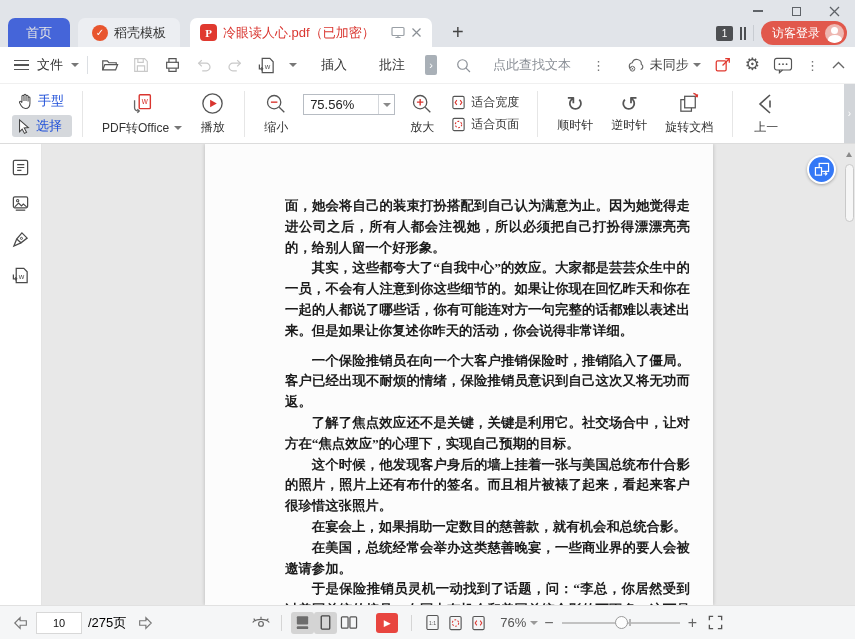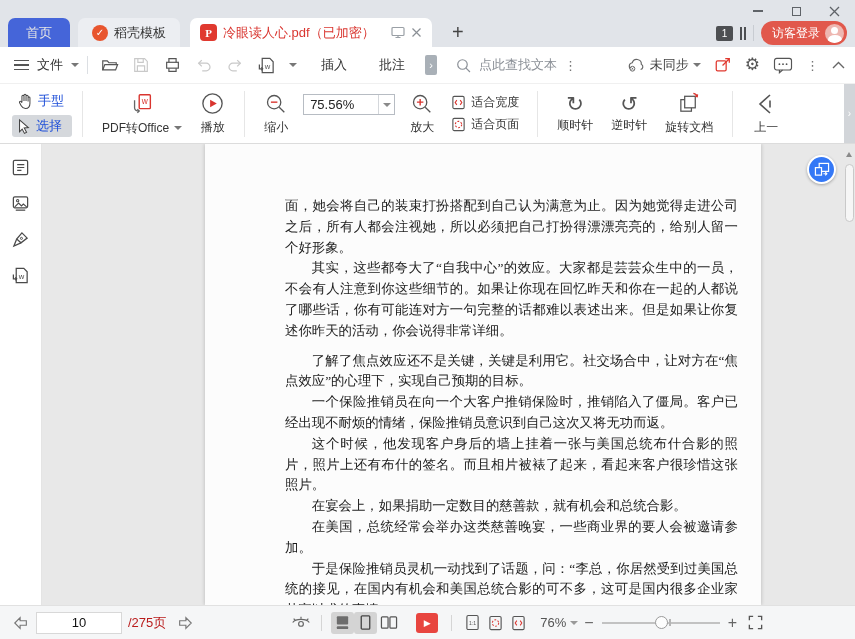--- a/index.html
+++ b/index.html
@@ -39,21 +39,21 @@
   .menubar { height:37px; background:#fff; display:flex; align-items:center; padding:0 10px 0 14px; gap:8px; flex:none; border-bottom:1px solid #f0f0f0;justify-content:space-between; }
   .hamb { width:15px; display:flex; flex-direction:column; gap:3px; }
   .hamb i { height:1.6px; background:#555; }
   .mi-label { font-size:13px; color:#333; }
   .caret-d { width:0; height:0; border-left:4px solid transparent; border-right:4px solid transparent; border-top:4.5px solid #777; }
   .menubar .vdiv { height:18px; }
   .mbtns { display:flex; align-items:center; gap:13px; margin:0 4px; }
   .pill-start { background:#d6382e; color:#fff; font-size:13px; border-radius:14px; padding:4px 15px; margin:0 8px; }
   .mtab { font-size:13px; color:#333; padding:0 12px; }
   .expand-chip { width:12px; height:20px; background:#a9b0b7; color:#fff; font-size:11px; display:flex; align-items:center; justify-content:center; border-radius:2px; }
-  .searchbox { display:flex; align-items:center; gap:7px; margin-left:10px; }
+  .searchbox { display:flex; align-items:center; gap:21px; margin-left:10px; }
   .search-text { font-size:13px; color:#8b9097; }
   .vdots { font-size:13px; color:#777; letter-spacing:0; }
   .m-right { margin-left:auto; display:flex; align-items:center; gap:13px; }
   .sync { display:flex; align-items:center; gap:4px; font-size:13px; color:#444; }
 
   
   .toolbar { height:60px; background:#fff; border-bottom:1px solid #dcdcdc; display:flex; align-items:center; padding-left:12px; position:relative; flex:none; }
   .tb-div { width:1px; height:46px; background:#e6e6e6; margin:0 10px; flex:none; }
   .hs-col { display:flex; flex-direction:column; gap:3px; }
   .hs-row { display:flex; align-items:center; gap:5px; font-size:13px; color:#1d4ed8; padding:2px 8px 2px 4px; border-radius:3px; }
@@ -66,34 +66,34 @@
   .fit-col { display:flex; flex-direction:column; gap:5px; padding:0 8px; }
   .fit-row { display:flex; align-items:center; gap:5px; font-size:12px; color:#333; }
   .glyph-ic { font-size:21px; color:#555; line-height:20px; }
   .tb-strip { position:absolute; right:0; top:0; bottom:0; width:11px; background:#d2d5d9; color:#fff; font-size:10px; display:flex; align-items:center; justify-content:center; }
   .prevview { margin-left:2px; overflow:hidden; max-width:42px; }
 
   
   .content { flex:1; display:flex; min-height:0; }
   .sidebar { width:42px; background:#fff; border-right:1px solid #e4e4e4; display:flex; flex-direction:column; align-items:center; padding-top:14px; gap:17px; flex:none; }
   .docarea { flex:1; background:#e8e8e8; position:relative; overflow:hidden; }
-  .pdfpage { position:absolute; left:163px; top:0; width:556px; height:100%; background:#fcfcfc; box-shadow:0 0 4px rgba(0,0,0,.22); }
+  .pdfpage { position:absolute; left:163px; top:0; width:508px; height:100%; background:#fcfcfc; box-shadow:0 0 4px rgba(0,0,0,.22);font-weight:bold; }
   .pagetext { padding:52px 23px 0 80px; font-family:"Liberation Serif","DejaVu Serif",serif; font-size:13.4px; line-height:20.8px; color:#1c1c1c; text-align:justify; }
   .pagetext p { margin:0; }
   .pagetext p.indent { text-indent:2em; }
   .pagetext p.gap-after { margin-bottom:9px; }
   .floatbtn { position:absolute; right:19px; top:11px; width:29px; height:29px; border-radius:50%; background:#3478f6; border:2px solid #fff; box-shadow:0 1px 3px rgba(0,0,0,.3); display:flex; align-items:center; justify-content:center; }
   .scrollv { position:absolute; right:0; top:0; bottom:0; width:12px; }
   .scroll-tri { position:absolute; top:8px; left:3px; width:0; height:0; border-left:3.5px solid transparent; border-right:3.5px solid transparent; border-bottom:5px solid #8a8a8a; }
   .scroll-thumb { position:absolute; top:20px; left:1.5px; width:9px; height:58px; background:#f6f6f6; border:1px solid #c9c9c9; border-radius:5px; }
 
   
   .statusbar { height:34px; background:#f5f6f7; border-top:1px solid #e1e1e1; display:flex; align-items:center; padding:0 12px; flex:none; }
-  .page-input { width:86px; height:22px; background:#fff; border:1px solid #d8d8d8; text-align:center; font-size:13px; color:#111; margin:0 6px; }
-  .page-total { font-size:13px; color:#b91c1c; margin-right:10px; }
+  .page-input { width:46px; height:22px; background:#fff; border:1px solid #d8d8d8; text-align:center; font-size:11px; color:#111; margin:0 6px; }
+  .page-total { font-size:13px; color:#000000; margin-right:10px; }
   .sb-div { width:1px; height:16px; background:#d5d5d5; margin:0 9px; }
   .viewbtn { width:23px; height:22px; border-radius:3px; display:flex; align-items:center; justify-content:center; }
   .viewbtn.sel { background:#d4d4d4; }
   .playbtn { width:22px; height:20px; background:#e8453f; border-radius:3px; color:#fff; font-size:9px; display:flex; align-items:center; justify-content:center; margin:0 4px; }
   .zoom-pct { font-size:13px; color:#555; margin:0 4px 0 10px; }
   .zminus,.zplus { font-size:16px; color:#666; padding:0 6px; }
   .slider { position:relative; width:118px; height:14px; margin:0 2px; }
   .slider .track { position:absolute; top:6.5px; left:0; right:0; height:1.6px; background:#c2c2c2; }
   .slider .tick { position:absolute; top:3.5px; left:57%; width:1.6px; height:7px; background:#b5b5b5; }
   .slider .handle { position:absolute; top:0; left:45%; width:13px; height:13px; border-radius:50%; background:#fdfdfd; border:1px solid #9a9a9a; }
@@ -412,22 +412,22 @@
             <path d="M2.5 9v4.5h3" fill="none" stroke="#4a4a4a" stroke-width="1.3"></path>
             <path d="M4.5 12l1.5 1.5L4.5 15" fill="none" stroke="#4a4a4a" stroke-width="1.3"></path>
           </svg>
         </span>
     </div>
     <div class="docarea">
       <div class="pdfpage">
         <div class="pagetext">
             <p class="">面，她会将自己的装束打扮搭配到自己认为满意为止。因为她觉得走进公司之后，所有人都会注视她，所以必须把自己打扮得漂漂亮亮的，给别人留一个好形象。</p>
             <p class="indent gap-after">其实，这些都夸大了“自我中心”的效应。大家都是芸芸众生中的一员，不会有人注意到你这些细节的。如果让你现在回忆昨天和你在一起的人都说了哪些话，你有可能连对方一句完整的话都难以表述出来。但是如果让你复述你昨天的活动，你会说得非常详细。</p>
+            <p class="indent ">一个保险推销员在向一个大客户推销保险时，推销陷入了僵局。客户已经出现不耐烦的情绪，保险推销员意识到自己这次又将无功而返。</p>
             <p class="indent ">了解了焦点效应还不是关键，关键是利用它。社交场合中，让对方在“焦点效应”的心理下，实现自己预期的目标。</p>
-            <p class="indent ">一个保险推销员在向一个大客户推销保险时，推销陷入了僵局。客户已经出现不耐烦的情绪，保险推销员意识到自己这次又将无功而返。</p>
             <p class="indent ">这个时候，他发现客户身后的墙上挂着一张与美国总统布什合影的照片，照片上还有布什的签名。而且相片被裱了起来，看起来客户很珍惜这张照片。</p>
             <p class="indent ">在宴会上，如果捐助一定数目的慈善款，就有机会和总统合影。</p>
             <p class="indent ">在美国，总统经常会举办这类慈善晚宴，一些商业界的要人会被邀请参加。</p>
             <p class="indent ">于是保险推销员灵机一动找到了话题，问：“李总，你居然受到过美国总统的接见，在国内有机会和美国总统合影的可不多，这可是国内很多企业家梦寐以求的事情。”</p>
           </div>
       </div>
       <div class="floatbtn">
         <span class="ic">
             <svg width="16" height="15" viewBox="0 0 17 16">
               <rect x="5.5" y="1.5" width="10" height="8.5" fill="none" stroke="#fff" stroke-width="1.3"></rect>

